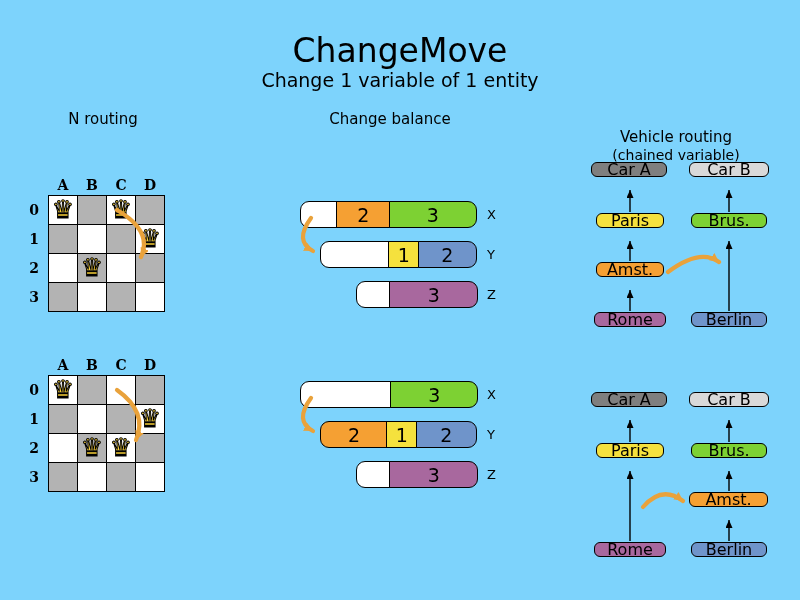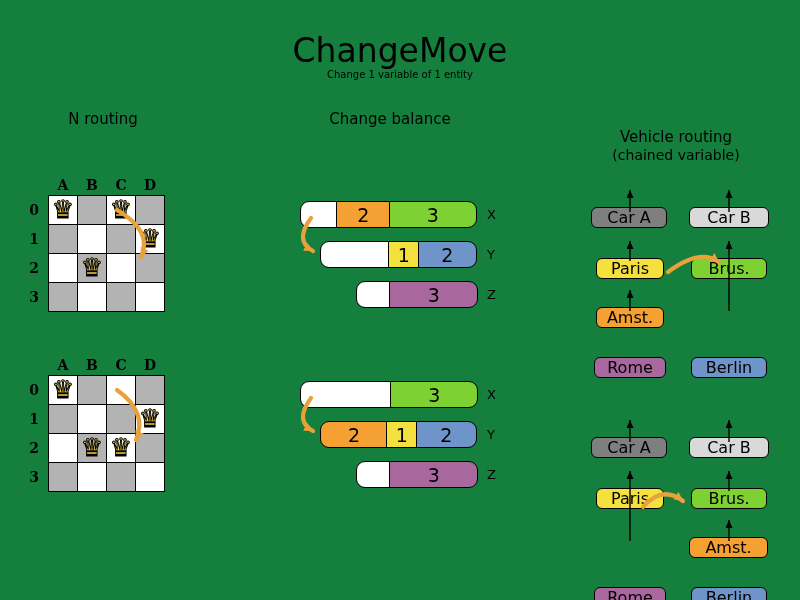--- a/index.html
+++ b/index.html
@@ -1,21 +1,21 @@
 <!DOCTYPE html>
 <html><head>
 <meta charset="utf-8">
 <style>
   * { margin:0; padding:0; box-sizing:border-box; }
   html,body { background:#fff; }
   body { font-family:"DejaVu Sans","Liberation Sans",sans-serif; }
-  .canvas { position:relative; width:800px; height:600px; background:#15803d; overflow:hidden; }
+  .canvas { position:relative; width:800px; height:600px; background:#7dd3fc; overflow:hidden; }
 
   .title    { position:absolute; top:31px; left:0; width:100%; text-align:center; font-size:33px; color:#000; }
-  .subtitle { position:absolute; top:69px; left:0; width:100%; text-align:center; font-size:10px; color:#000; }
+  .subtitle { position:absolute; top:69px; left:0; width:100%; text-align:center; font-size:19px; color:#000; }
   .col-header { position:absolute; text-align:center; font-size:15px; color:#000; }
   .col-header .sub { font-size:14px; margin-top:1px; }
 
   
   .board { position:absolute; width:117px; height:117px; background:#000; padding:1px;
            display:grid; grid-template-columns:repeat(4,28px); grid-template-rows:repeat(4,28px); gap:1px; }
   .cell.light { background:#ffffff; }
   .cell.dark  { background:#b3b3b3; }
   .queen { position:absolute; width:28px; height:28px; font-size:25px; line-height:28px; text-align:center;
            color:#f7cf36; -webkit-text-stroke:1px #000; }
@@ -26,22 +26,22 @@
 
   
   .bar { position:absolute; display:flex; height:27px; }
   .seg { height:27px; border:1.6px solid #000; margin-left:-1.6px; display:flex; align-items:center;
          justify-content:center; font-size:19px; color:#000; }
   .seg:first-child { margin-left:0; border-radius:9px 0 0 9px; }
   .seg:last-child  { border-radius:0 9px 9px 0; }
   .bar-label { position:absolute; font-size:13px; line-height:27px; color:#000; width:20px; }
 
   
-  .vbox { position:absolute; height:21px; border:1.6px solid #000; border-radius:6px;
-          display:flex; align-items:center; justify-content:center; font-size:16px; color:#000;margin-top:45px; }
+  .vbox { position:absolute; height:15px; border:1.6px solid #000; border-radius:6px;
+          display:flex; align-items:center; justify-content:center; font-size:16px; color:#000; }
 
   svg.overlay { position:absolute; left:0; top:0; pointer-events:none; }
 </style>
 </head>
 <body>
 
 <div class="canvas">
 
   <div class="title">ChangeMove</div>
   <div class="subtitle">Change 1 variable of 1 entity</div>

